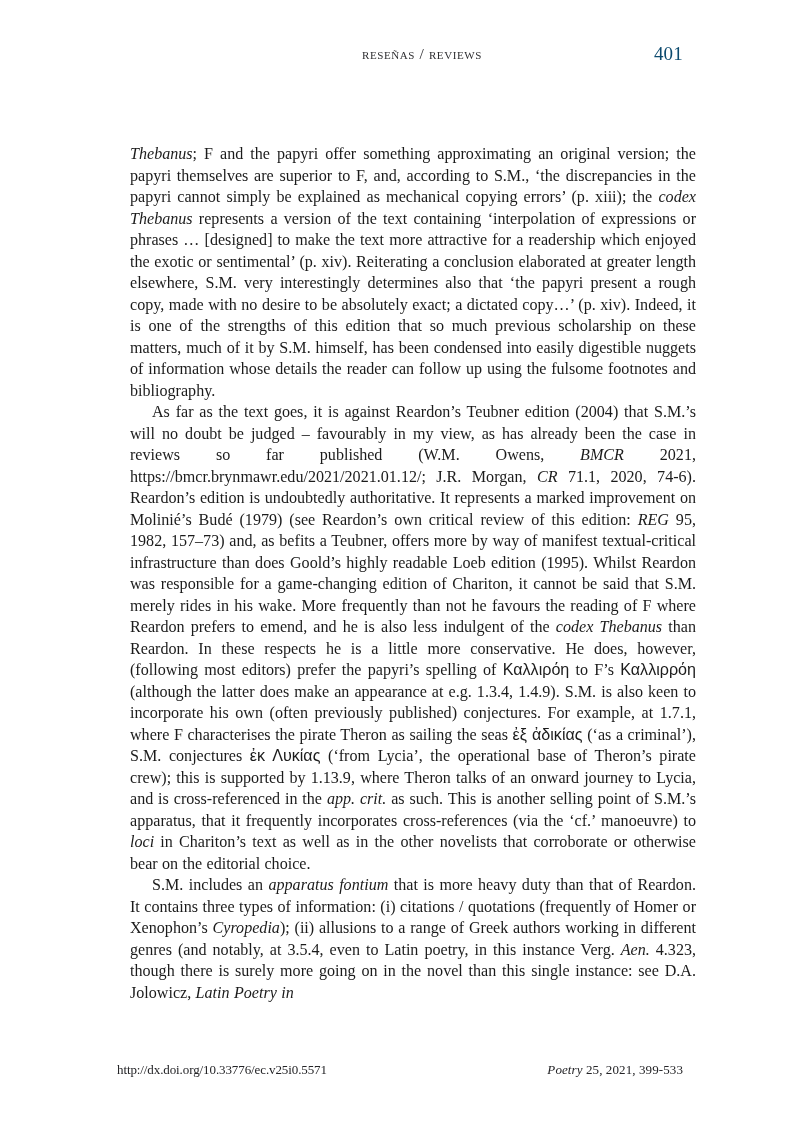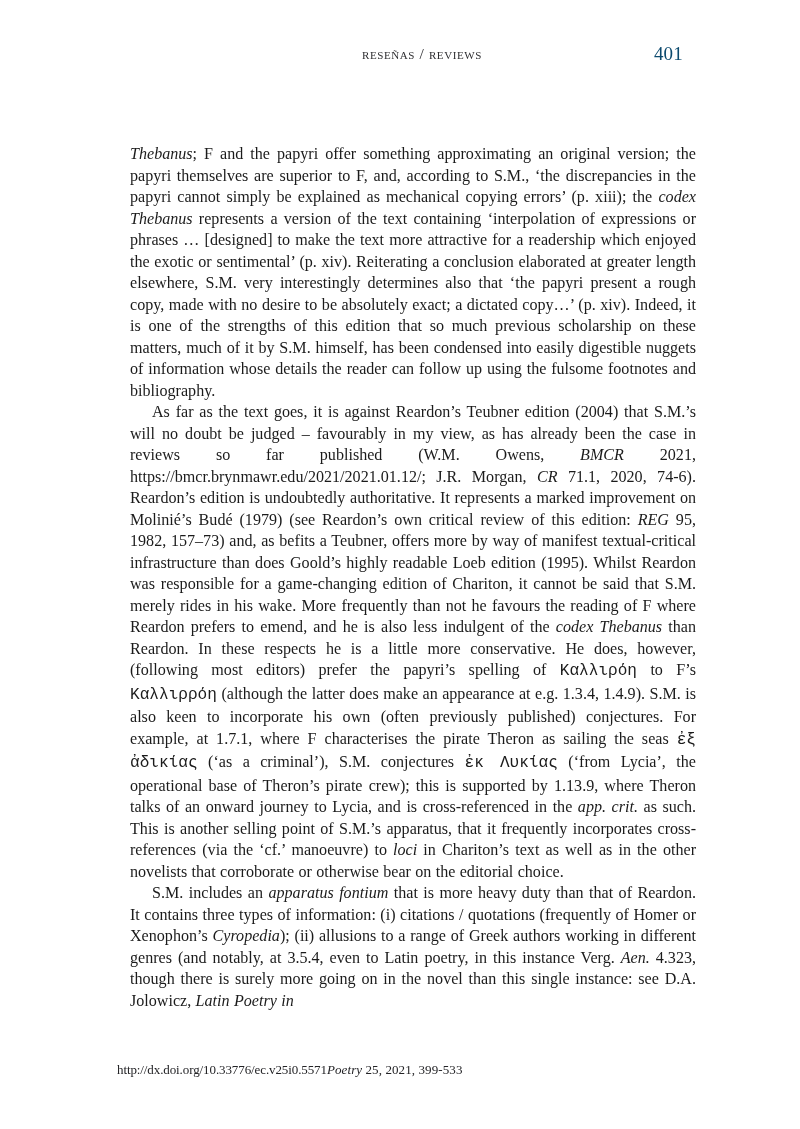--- a/index.html
+++ b/index.html
@@ -65,31 +65,31 @@
     text-justify: inter-word;
     -webkit-hyphens: none;
     hyphens: none;
     word-spacing: 0.02em;
   }
   p.body-par.indent {
     text-indent: 22px;
   }
   i, em { font-style: italic; }
   .greek {
-    font-family: Liberation Mono, monospace;
+    font-family: Liberation Sans, sans-serif;
   }
 
   
   .page-footer {
     position: absolute;
     left: 117px;
     top: 1062px;
     width: 566px;
     display: flex;
-    justify-content: flex-start;
+    justify-content: space-between;
     align-items: baseline;
     font-size: 13px;
     color: #232326;
   }
   .footer-doi {
     letter-spacing: -0.1px;
   }
   .footer-journal {
     letter-spacing: 0.1px;
   }

